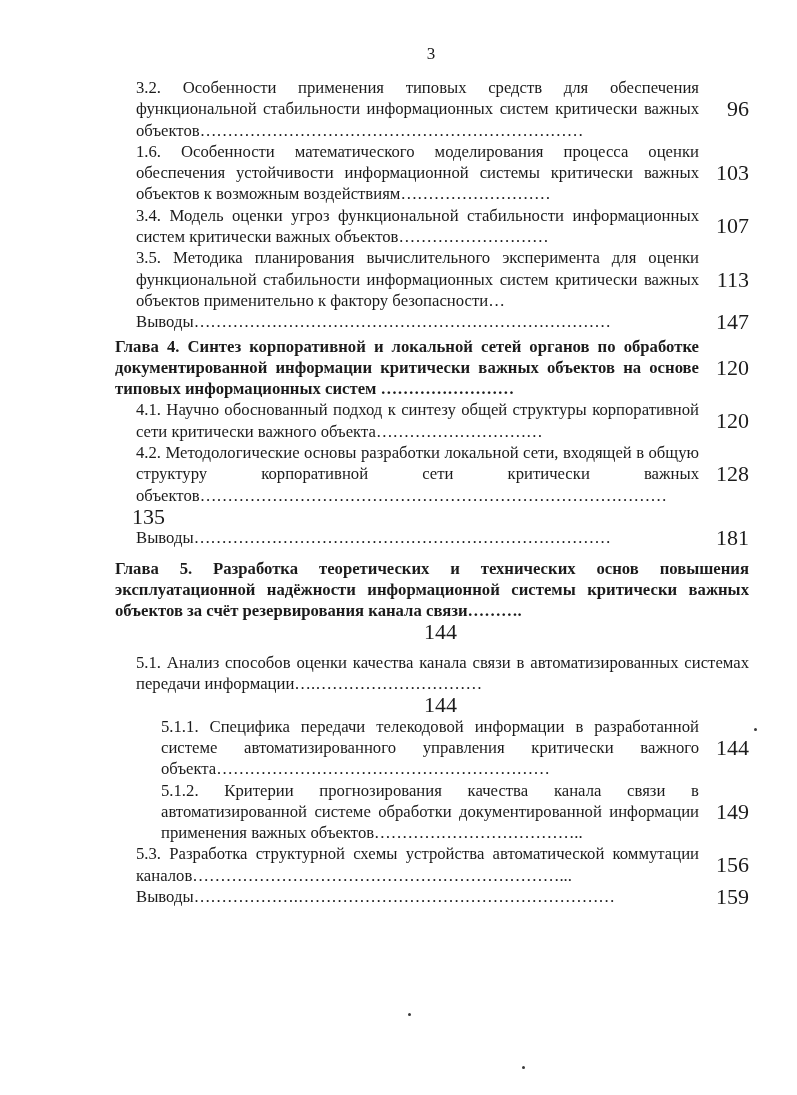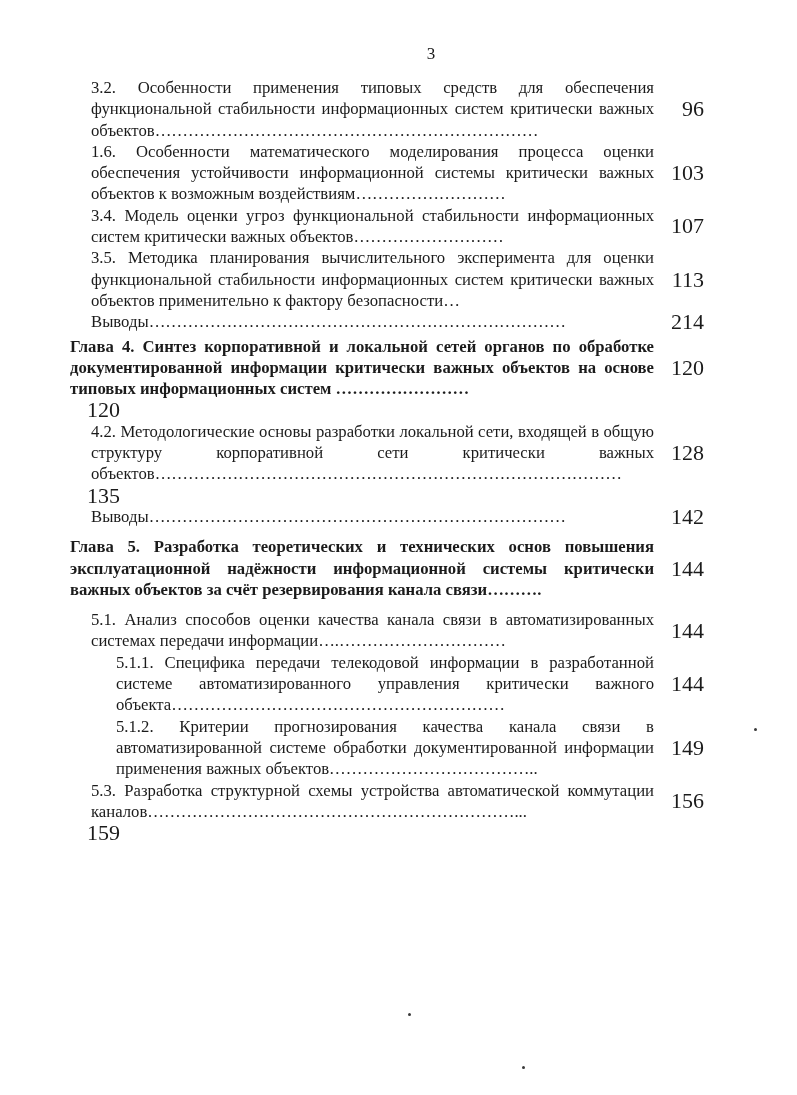--- a/index.html
+++ b/index.html
@@ -22,21 +22,21 @@
     background: #ffffff;
   }
   .pageno {
     padding-top: 44px;
     margin-left: 115px;
     width: 632px;
     text-align: center;
     font-size: 17px;
   }
   .toc {
-    margin: 13px 0 0 70px;
+    margin: 13px 0 0 115px;
     width: 634px;
     font-size: 16.7px;
     line-height: 21.3px;
   }
   .entry {
     display: flex;
     align-items: center;
   }
   .txt {
     flex: 1 1 auto;
@@ -47,21 +47,21 @@
     flex: 0 0 auto;
     width: 46px;
     text-align: right;
     font-size: 22px;
     padding-left: 4px;
   }
   .lvl0 .txt { font-weight: bold; }
   .lvl1 .txt { margin-left: 21px; }
   .lvl2 .txt { margin-left: 46px; }
   .gap-sm { margin-top: 3px; }
-  .gap-md { margin-top: 9px; }
+  .gap-md { margin-top: 9px; flex-direction: column; }
   .artifact {
     position: absolute;
     width: 3px;
     height: 3px;
     background: #3a3a3a;
     border-radius: 50%;
   }
 </style>
 </head>
 <body>
@@ -87,44 +87,45 @@
       <div class="pg">107</div>
     </div>
 
     <div class="entry lvl1">
       <div class="txt">3.5. Методика планирования вычислительного эксперимента для оценки функциональной стабильности информационных систем критически важных объектов применительно к фактору безопасности…</div>
       <div class="pg">113</div>
     </div>
 
     <div class="entry lvl1">
       <div class="txt">Выводы…………………………………………………………………</div>
-      <div class="pg">214</div>
+      <div class="pg">147</div>
     </div>
 
     <div class="entry lvl0 gap-sm">
       <div class="txt">Глава 4. Синтез корпоративной и локальной сетей органов по обработке документированной информации критически важных объектов на основе типовых информационных систем ……………………</div>
       <div class="pg">120</div>
     </div>
 
     <div class="entry lvl1">
+      <div class="txt">4.1. Научно обоснованный подход к синтезу общей структуры корпоративной сети критически важного объекта…………………………</div>
       <div class="pg">120</div>
     </div>
 
     <div class="entry lvl1">
       <div class="txt">4.2. Методологические основы разработки локальной сети, входящей в общую структуру корпоративной сети критически важных объектов…………………………………………………………………………</div>
       <div class="pg">128</div>
     </div>
 
     <div class="entry lvl1">
       <div class="pg">135</div>
     </div>
 
     <div class="entry lvl1">
       <div class="txt">Выводы…………………………………………………………………</div>
-      <div class="pg">142</div>
+      <div class="pg">181</div>
     </div>
 
     <div class="entry lvl0 gap-md">
       <div class="txt">Глава 5. Разработка теоретических и технических основ повышения эксплуатационной надёжности информационной системы критически важных объектов за счёт резервирования канала связи……….</div>
       <div class="pg">144</div>
     </div>
 
     <div class="entry lvl1 gap-md">
       <div class="txt">5.1. Анализ способов оценки качества канала связи в автоматизированных системах передачи информации….…………………………</div>
       <div class="pg">144</div>
@@ -140,20 +141,21 @@
       <div class="pg">149</div>
     </div>
 
 
     <div class="entry lvl1">
       <div class="txt">5.3. Разработка структурной схемы устройства автоматической коммутации каналов…………………………………………………………...</div>
       <div class="pg">156</div>
     </div>
 
     <div class="entry lvl1">
+      <div class="txt">Выводы……………….…………………………………………………</div>
       <div class="pg">159</div>
     </div>
 
   </div>
 
   <div class="artifact" style="left:754px; top:728px;"></div>
   <div class="artifact" style="left:408px; top:1013px;"></div>
   <div class="artifact" style="left:522px; top:1066px;"></div>
 
 </div>

